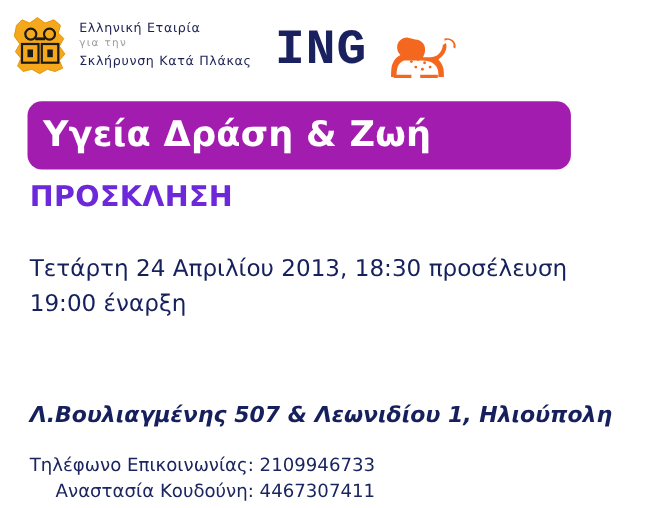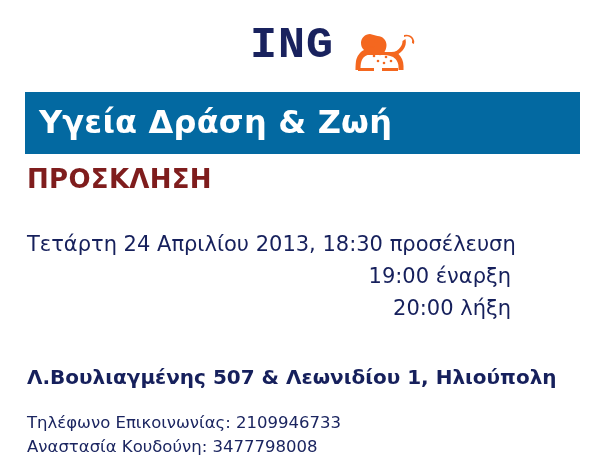--- a/index.html
+++ b/index.html
@@ -109,90 +109,110 @@
     color: #808080;
     font-size: 25px;
     line-height: 31px;
     letter-spacing: -0.3px;
   }
 
   
   .banner {
     position: absolute;
     left: 25px; top: 92px;
-    width: 555px;
+    width: 494px;
     height: 62px;
-    background: #0369a1;
+    background: #a21caf;
+    border-radius: 13px;
   }
   .banner-text {
     position: absolute;
     left: 14px; top: 6px;
     color: #ffffff;
     font-weight: bold;
     font-size: 32px;
     line-height: 48px;
     letter-spacing: 0.2px;
     white-space: nowrap;
   }
 
   
   .prosklisi {
     position: absolute;
     left: 27px; top: 163px;
-    color: #7f1d1d;
+    color: #6d28d9;
     font-weight: bold;
     font-size: 26px;
     line-height: 32px;
     letter-spacing: 0.3px;
     white-space: nowrap;
   }
 
   .datetime-block {
     position: absolute;
     left: 27px; top: 228px;
     width: 552px;
   }
   .dt-line {
     color: #16205c;
     font-weight: normal;
     font-size: 21px;
     line-height: 32px;
     white-space: nowrap;
   }
   .dt-line.align-right {
-    text-align: right;
     padding-right: 68px;
   }
 
   .address {
     position: absolute;
     left: 27px; top: 363px;
     color: #16205c;
     font-weight: bold;
     font-size: 20px;
     line-height: 28px;
     white-space: nowrap;
+    font-style: italic;
   }
 
   .contact-block {
     position: absolute;
-    left: 27px; top: 411px;
+    left: 27px; top: 411px; text-align: right;
   }
   .contact-line {
     color: #1b2560;
     font-size: 16.5px;
     line-height: 24px;
     white-space: nowrap;
   }
 </style>
 </head>
 <body>
 
 <div class="header">
 
+  <div class="eeskp-logo">
+    <span class="eeskp-mark">
+      <svg width="54" height="58" viewBox="0 0 54 58" xmlns="http://www.w3.org/2000/svg">
+        <path d="M5 10 L10 5 L17 8 L24 3 L31 8 L39 5 L45 10 L43 17 L48 22 L44 29 L49 36 L44 42 L47 49 L40 52 L33 50 L26 54 L19 50 L11 52 L6 47 L9 40 L4 34 L8 27 L3 20 Z" fill="#f5a81c" stroke="#e09000" stroke-width="0.8"></path>
+        <circle cx="18" cy="18" r="5" fill="none" stroke="#1a1a1a" stroke-width="2"></circle>
+        <circle cx="35" cy="18" r="5" fill="none" stroke="#1a1a1a" stroke-width="2"></circle>
+        <rect x="22" y="21" width="9" height="2.6" fill="#1a1a1a"></rect>
+        <rect x="10" y="27" width="15" height="17" fill="none" stroke="#1a1a1a" stroke-width="2"></rect>
+        <rect x="28" y="27" width="15" height="17" fill="none" stroke="#1a1a1a" stroke-width="2"></rect>
+        <rect x="15" y="32" width="5" height="7" fill="#1a1a1a"></rect>
+        <rect x="33" y="32" width="5" height="7" fill="#1a1a1a"></rect>
+      </svg>
+    </span>
+    <div class="eeskp-text">
+      <div class="eeskp-l1">Ελληνική Εταιρία</div>
+      <div class="eeskp-l2">για την</div>
+      <div class="eeskp-l3">Σκλήρυνση Κατά Πλάκας</div>
+    </div>
+  </div>
 
   <div class="ing-logo">
     <span class="ing-word">ING</span>
     <span class="ing-lion">
       <svg width="72" height="50" viewBox="0 0 72 50" xmlns="http://www.w3.org/2000/svg">
         <g fill="#f4671f">
           <path d="M22 8 c-5 0 -9 4 -9 9 c0 3 1 5 3 7 c-4 2 -7 6 -8 11 c-0.5 4 -0.5 7 -0.5 9 l5 0 c0 -3 0 -6 1 -9 c1 -3 3 -5 6 -6 l16 0 c5 0 9 1 12 4 c2 2 3 5 3 8 l0 3 l5 0 l0 -4 c0 -5 -2 -9 -5 -12 c3 -2 6 -5 7 -9 c0.5 -2 0.5 -4 0 -6 l-3 2 c0 2 -0.5 4 -2 6 c-2 3 -5 5 -9 5 l-7 0 c1 -2 2 -4 2 -7 c0 -5 -4 -9 -9 -9 z"></path>
           <circle cx="19" cy="15" r="2"></circle>
           <circle cx="28" cy="15" r="2"></circle>
           <path d="M21 20 q3 3 6 0 q-3 2 -6 0 z"></path>
@@ -214,21 +234,20 @@
 
 <div class="banner">
   <span class="banner-text">Υγεία Δράση &amp; Ζωή</span>
 </div>
 
 <div class="prosklisi">ΠΡΟΣΚΛΗΣΗ</div>
 
 <div class="datetime-block">
   <div class="dt-line">Τετάρτη 24 Απριλίου 2013, 18:30 προσέλευση</div>
   <div class="dt-line align-right">19:00 έναρξη</div>
-  <div class="dt-line align-right">20:00 λήξη</div>
 </div>
 
 <div class="address">Λ.Βουλιαγμένης 507 &amp; Λεωνιδίου 1, Ηλιούπολη</div>
 
 <div class="contact-block">
   <div class="contact-line">Τηλέφωνο Επικοινωνίας: 2109946733</div>
-  <div class="contact-line">Αναστασία Κουδούνη: 3477798008</div>
+  <div class="contact-line">Αναστασία Κουδούνη: 4467307411</div>
 </div>
 
 </body></html>

